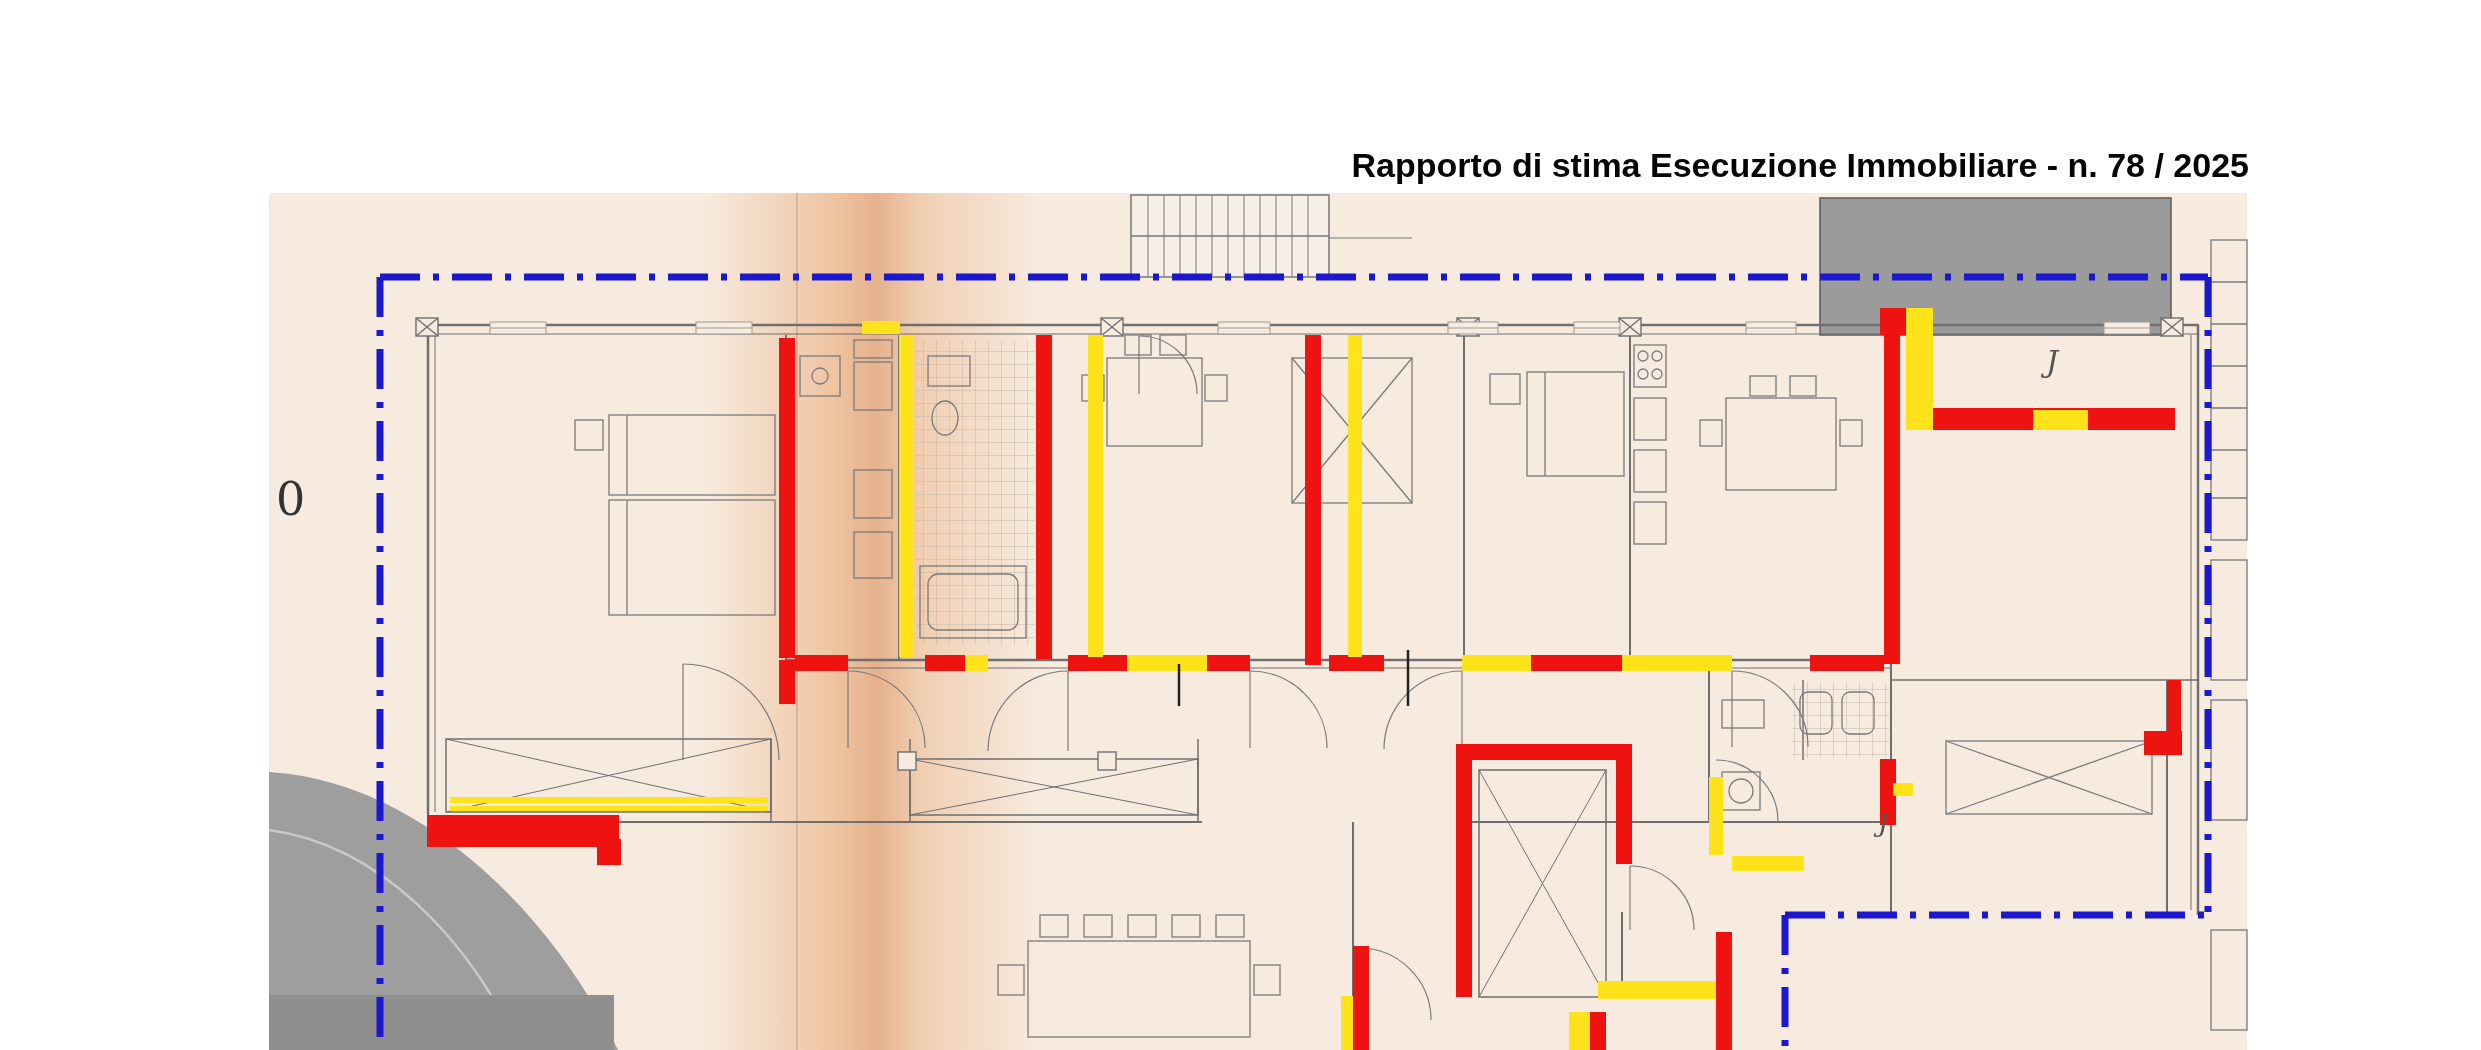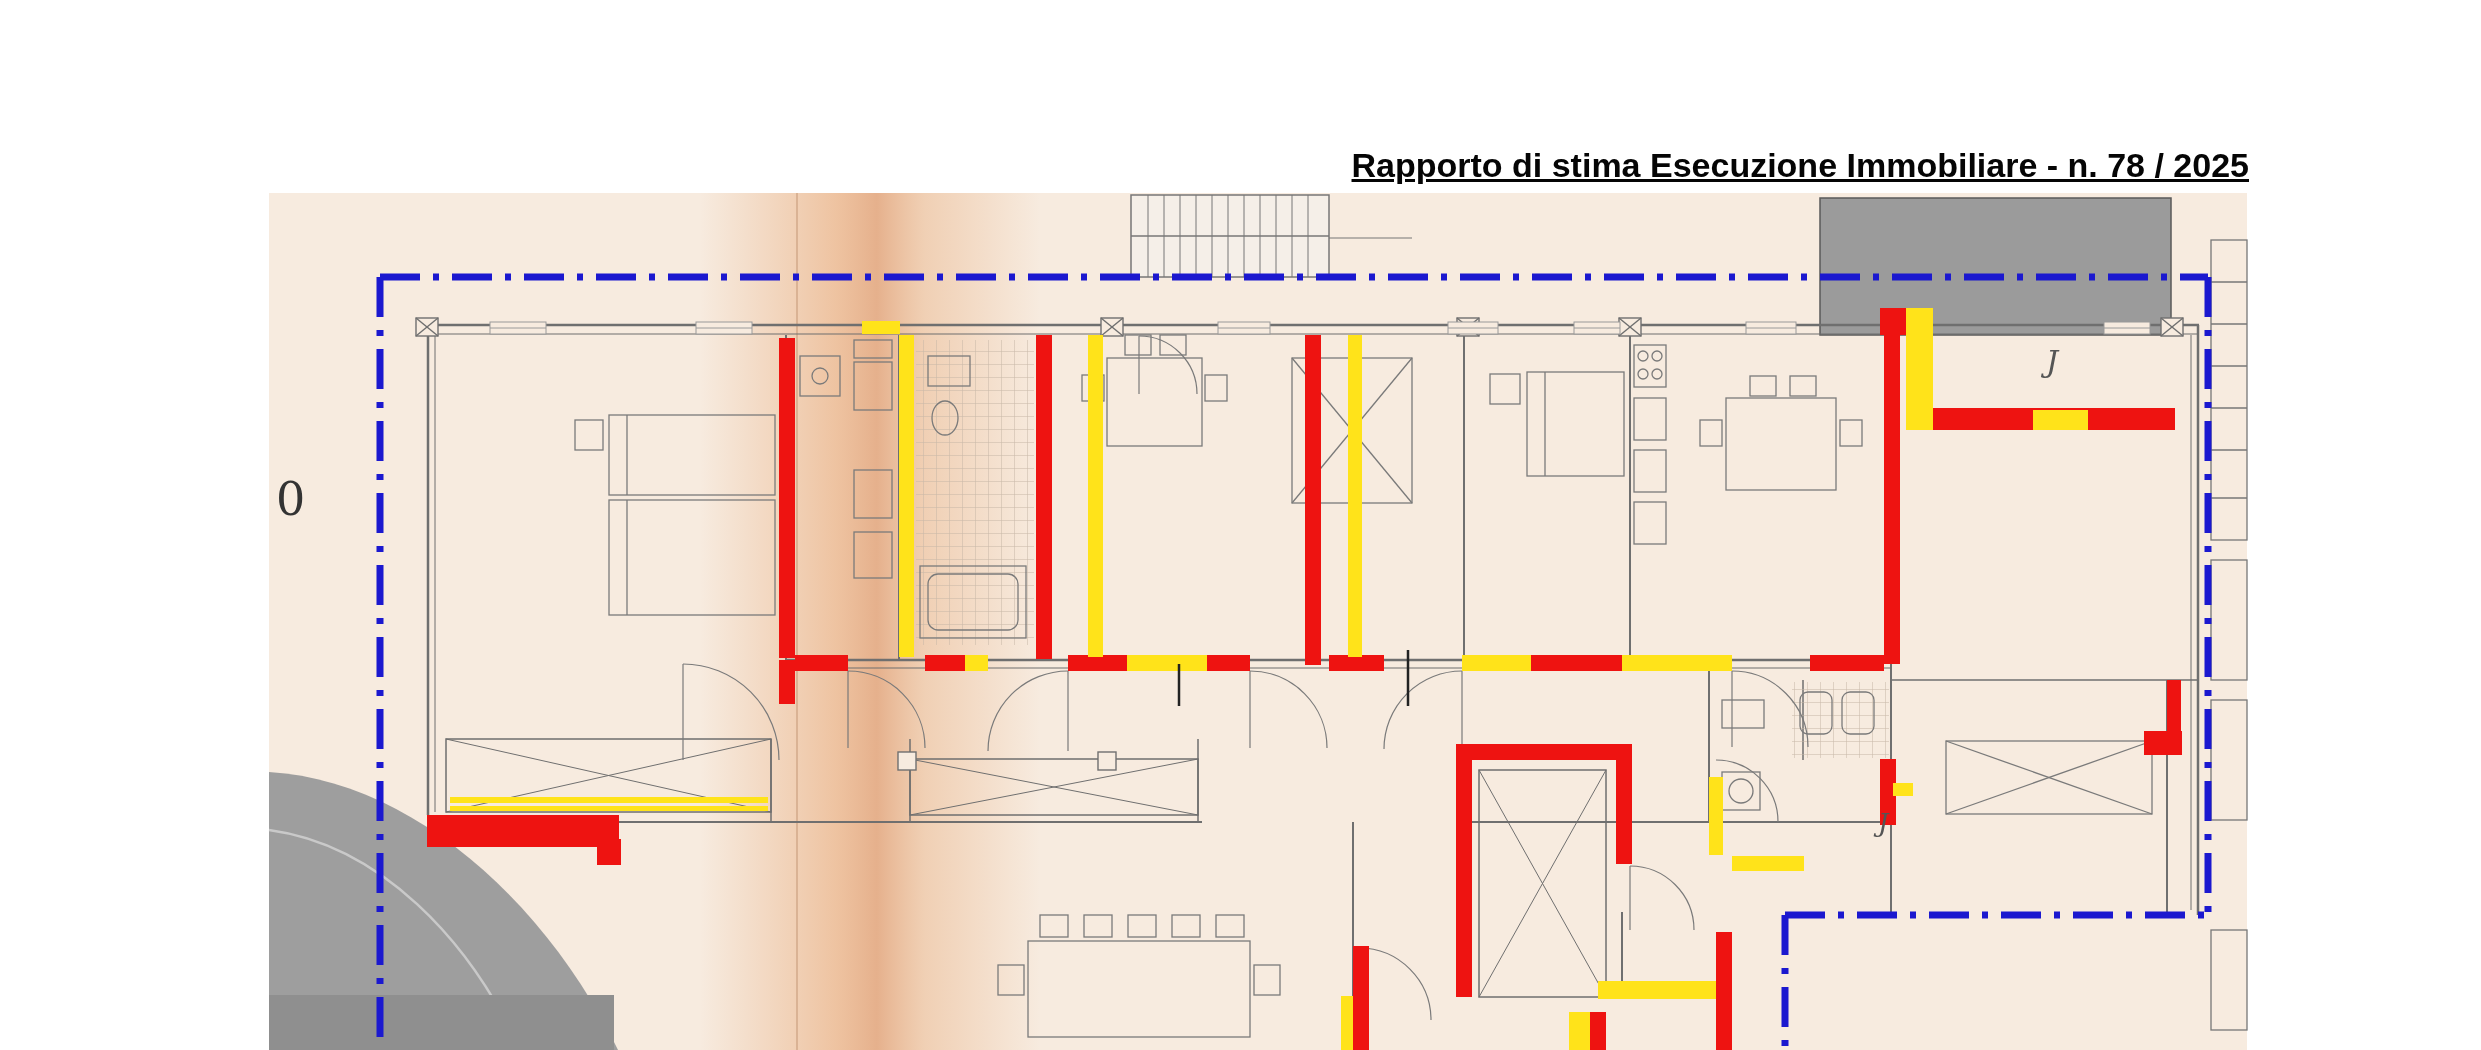--- a/index.html
+++ b/index.html
@@ -1,21 +1,21 @@
 <!DOCTYPE html>
 <html style="--wall_red: #ee1311; --wall_yellow: #ffe31a; --boundary_blue: #1b18cf; --paper: #f7ebdf; --gray_zone: #9b9b9b; --line_gray: #6f6f6f;"><head>
 <meta charset="utf-8">
 <style>
   html,body{margin:0;padding:0;background:#ffffff;}
   body{width:2481px;height:1050px;position:relative;overflow:hidden;
        font-family:"Liberation Sans",sans-serif;}
   .report-title{
     position:absolute;top:146px;right:232px;
     font-size:34px;font-weight:700;color:#050505;
-    font-family:"Liberation Sans",sans-serif;white-space:nowrap;text-decoration:underline;
+    font-family:"Liberation Sans",sans-serif;white-space:nowrap;
   }
   svg{position:absolute;left:0;top:0;}
   svg text{font-family:"DejaVu Serif",serif;}
   .redw{fill:var(--wall_red,#ee1311);}
   .yelw{fill:var(--wall_yellow,#ffe31a);}
   .blue{stroke:var(--boundary_blue,#1b18cf);}
 </style>
 </head>
 <body>
 

